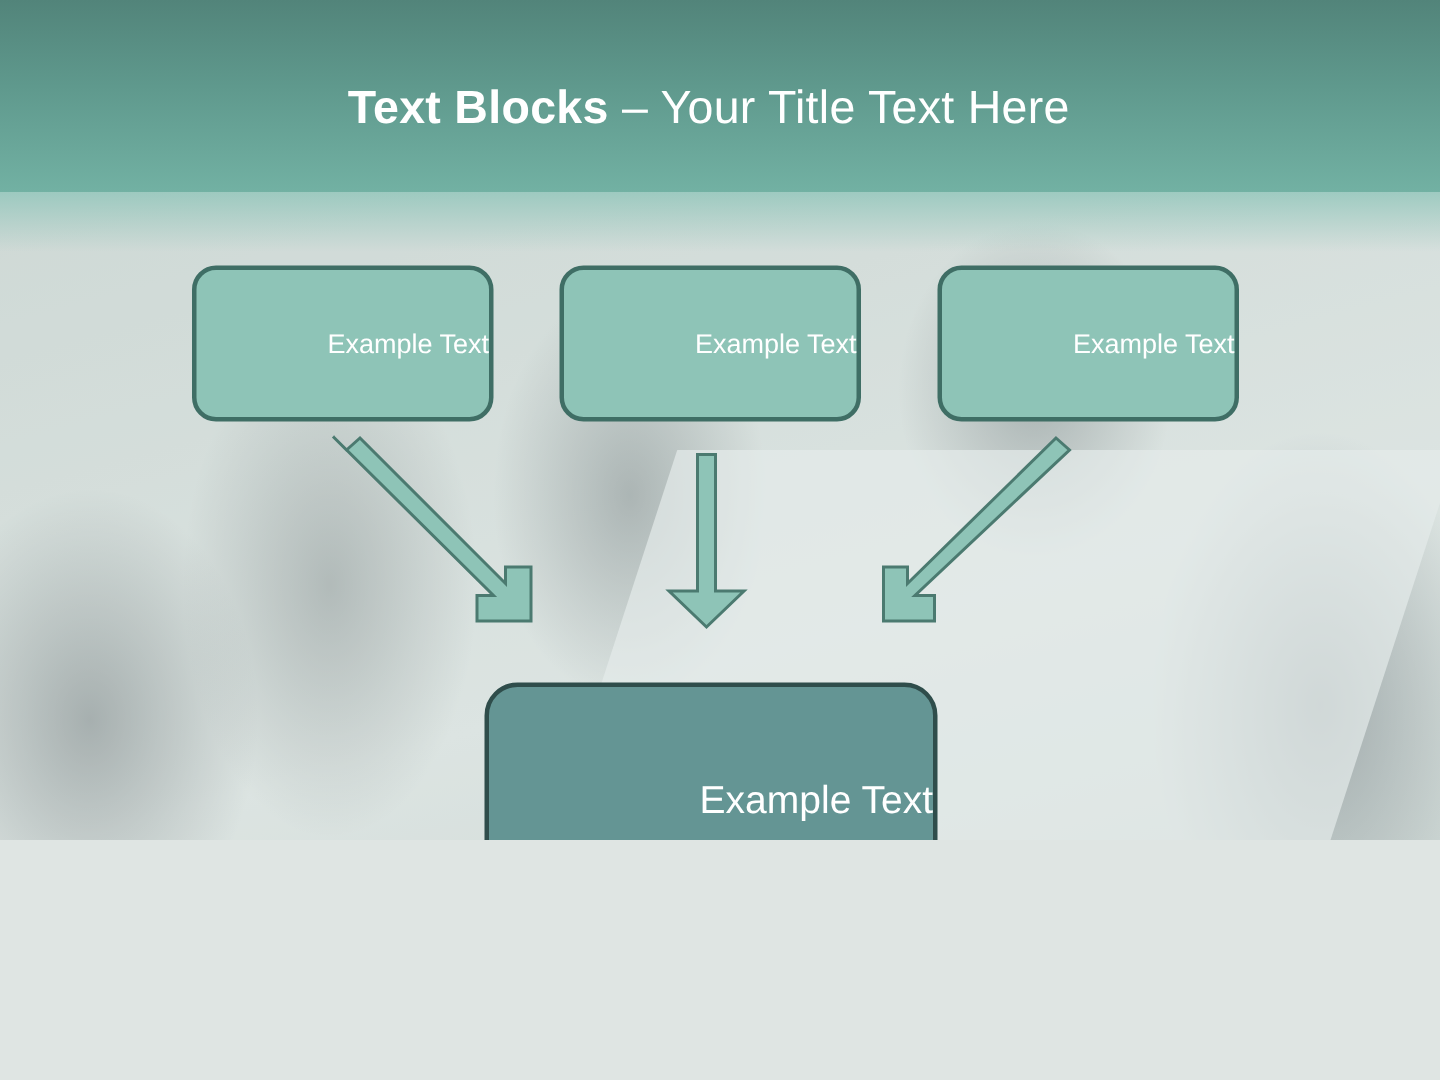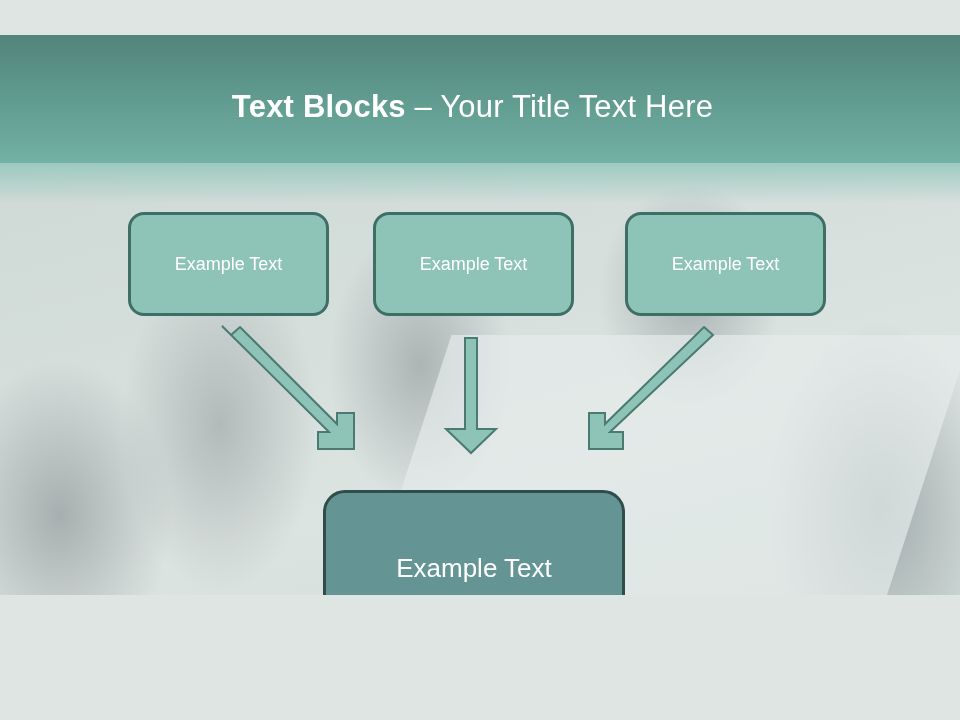--- a/index.html
+++ b/index.html
@@ -1,21 +1,21 @@
 <!DOCTYPE html>
 <html><head>
 <meta charset="utf-8">
 <style>
   html, body { margin: 0; padding: 0; }
   body {
     width: 960px; height: 720px; overflow: hidden; position: relative;
     font-family: "DejaVu Sans", sans-serif;
     background: #dfe5e3;
   }
-  .slide { position: absolute; left: 0; top: 0; width: 960px; height: 560px; overflow: hidden; margin-top: 35px; }
+  .slide { position: absolute; left: 0; top: 0; width: 960px; height: 560px; overflow: hidden; }
 
   
   .photo { position: absolute; inset: 0;
     background:
       radial-gradient(ellipse 160px 220px at 60px 480px, rgba(80,88,92,0.55), transparent 70%),
       radial-gradient(ellipse 140px 240px at 220px 390px, rgba(90,98,100,0.45), transparent 70%),
       radial-gradient(ellipse 130px 200px at 420px 330px, rgba(70,80,84,0.45), transparent 70%),
       radial-gradient(ellipse 160px 260px at 880px 470px, rgba(70,80,88,0.55), transparent 70%),
       radial-gradient(ellipse 130px 160px at 690px 260px, rgba(60,70,74,0.45), transparent 70%),
       linear-gradient(165deg, #c7d3cf 0%, #d6dedb 40%, #e2e8e6 70%, #cfd8d5 100%);
@@ -28,21 +28,21 @@
   .header { position: absolute; left: 0; top: 0; width: 960px; height: 128px;
     background: linear-gradient(180deg, #52847a 0%, #5f998d 45%, #72b1a3 100%); }
   .header-fade { position: absolute; left: 0; top: 128px; width: 960px; height: 40px;
     background: linear-gradient(180deg, rgba(140,196,184,0.75), rgba(170,205,197,0)); }
   .title { position: absolute; left: 0; top: 54px; width: 945px; text-align: center;
     font-family: "Liberation Sans", sans-serif; font-size: 31px; color: #ffffff; letter-spacing: 0.2px; }
   .title b { font-weight: bold; }
   .title span { font-weight: normal; }
 
   
-  .box { position: absolute; box-sizing: border-box; display: flex; align-items: center; justify-content: center;
+  .box { position: absolute; box-sizing: border-box; display: flex; align-items: center; justify-content: flex-end;
     color: #ffffff; font-family: "Liberation Sans", sans-serif; }
   .box.top { width: 201px; height: 104px; top: 177px; border-radius: 16px;
     background: #8ec4b7; border: 3px solid #3f6e65; font-size: 18px; }
   .box.b1 { left: 128px; }
   .box.b2 { left: 373px; }
   .box.b3 { left: 625px; }
   .box.bottom { left: 323px; top: 455px; width: 302px; height: 157px; border-radius: 22px;
     background: #649594; border: 3px solid #2f4d4b; font-size: 26px; }
 
   svg.arrows { position: absolute; left: 0; top: 0; width: 960px; height: 720px; }

